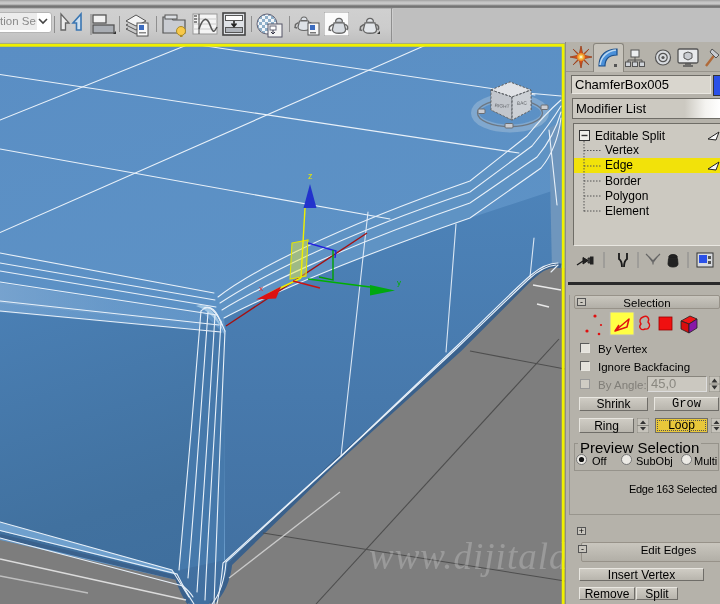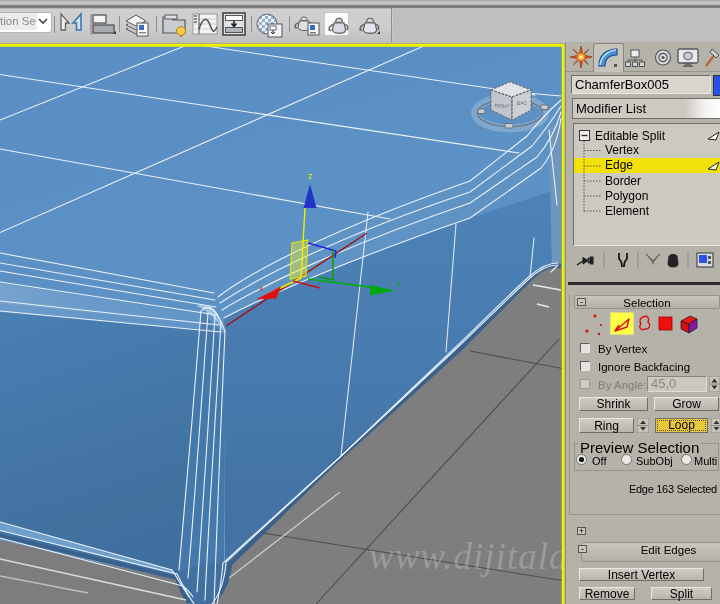--- a/index.html
+++ b/index.html
@@ -358,21 +358,21 @@
 <div class="cb" style="left:15px;top:337px;border-color:#999;background:#cfccc4"></div>
       <div class="lbl" style="left:33px;top:337px;color:#807e78;font-size:11.5px">By Angle:</div>
 <div style="position:absolute;left:82px;top:334px;width:60px;height:16px;background:#cbc8c0;border:1px solid #88857d;border-right-color:#ddd;border-bottom-color:#ddd;box-sizing:border-box;font-size:13px;color:#8a8880;line-height:14px;padding-left:3px;">45,0</div>
 <svg style="position:absolute;left:144px;top:334px" width="11" height="16">
         <rect x="0" y="0" width="11" height="16" fill="#c6c3bb" stroke="#8a8880"></rect>
         <path d="M2.5 6.5 L5.5 2.5 L8.5 6.5 Z" fill="#333"></path>
         <path d="M2.5 9.5 L5.5 13.5 L8.5 9.5 Z" fill="#333"></path>
         <line x1="0" y1="8" x2="11" y2="8" stroke="#8a8880"></line>
       </svg>
 <div class="btn" style="left:14px;top:355px;width:69px;height:14px;line-height:13px;">Shrink</div>
-<div class="btn" style="left:89px;top:355px;width:65px;height:14px;line-height:13px;">Grow</div>
+<div class="btn" style="left:89px;top:355px;width:65px;height:14px;line-height:13px;font-family:Liberation Mono, monospace;">Grow</div>
 <div class="btn" style="left:14px;top:376px;width:55px;height:15px;line-height:14px;">Ring</div>
 <svg style="position:absolute;left:72px;top:376px" width="12" height="15">
         <rect x="0" y="0" width="12" height="15" fill="#c6c3bb" stroke="#8a8880"></rect>
         <path d="M3 6 L6 2.5 L9 6 Z" fill="#333"></path>
         <path d="M3 9 L6 12.5 L9 9 Z" fill="#333"></path>
         <line x1="0" y1="7.5" x2="12" y2="7.5" stroke="#8a8880"></line>
       </svg>
 <div style="position:absolute;left:90px;top:376px;width:53px;height:15px;background:#e8c73a;border:1px solid #6f6d68;box-sizing:border-box;text-align:center;font-size:12px;line-height:13px;outline:1px dotted #555;outline-offset:-3px;">Loop</div>
 <svg style="position:absolute;left:146px;top:376px" width="11" height="15">
         <rect x="0" y="0" width="11" height="15" fill="#c6c3bb" stroke="#8a8880"></rect>
@@ -396,14 +396,14 @@
       </svg>
 <div class="lbl" style="left:129px;top:413px;font-size:11px">Multi</div>
 <div class="lbl" style="left:64px;top:441px;font-size:11px;letter-spacing:-0.3px">Edge 163 Selected</div>
 <div style="position:absolute;left:4px;top:253px;width:1px;height:220px;background:#98958d"></div>
 <div style="position:absolute;left:4px;top:472px;width:151px;height:1px;background:#98958d"></div>
 <div style="position:absolute;left:12px;top:485px;width:9px;height:8px;border:1px solid #555;background:#c9c6be;font-size:9px;line-height:7px;text-align:center;box-sizing:border-box;">+</div>
 <div class="roll" style="left:16px;top:500px;width:144px;height:20px;line-height:14px;padding-left:31px;">Edit Edges</div>
 <div style="position:absolute;left:13px;top:503px;width:9px;height:8px;border:1px solid #555;background:#c9c6be;font-size:9px;line-height:7px;text-align:center;box-sizing:border-box;">-</div>
 <div class="btn" style="left:14px;top:526px;width:125px;height:13px;line-height:12px;">Insert Vertex</div>
 <div class="btn" style="left:14px;top:545px;width:56px;height:13px;line-height:12px;">Remove</div>
-<div class="btn" style="left:86px;top:545px;width:61px;height:13px;line-height:12px;text-align:center;">Split</div>
+<div class="btn" style="left:71px;top:545px;width:42px;height:13px;line-height:12px;text-align:center;">Split</div>
 </div>
 </div>
 </body></html>

